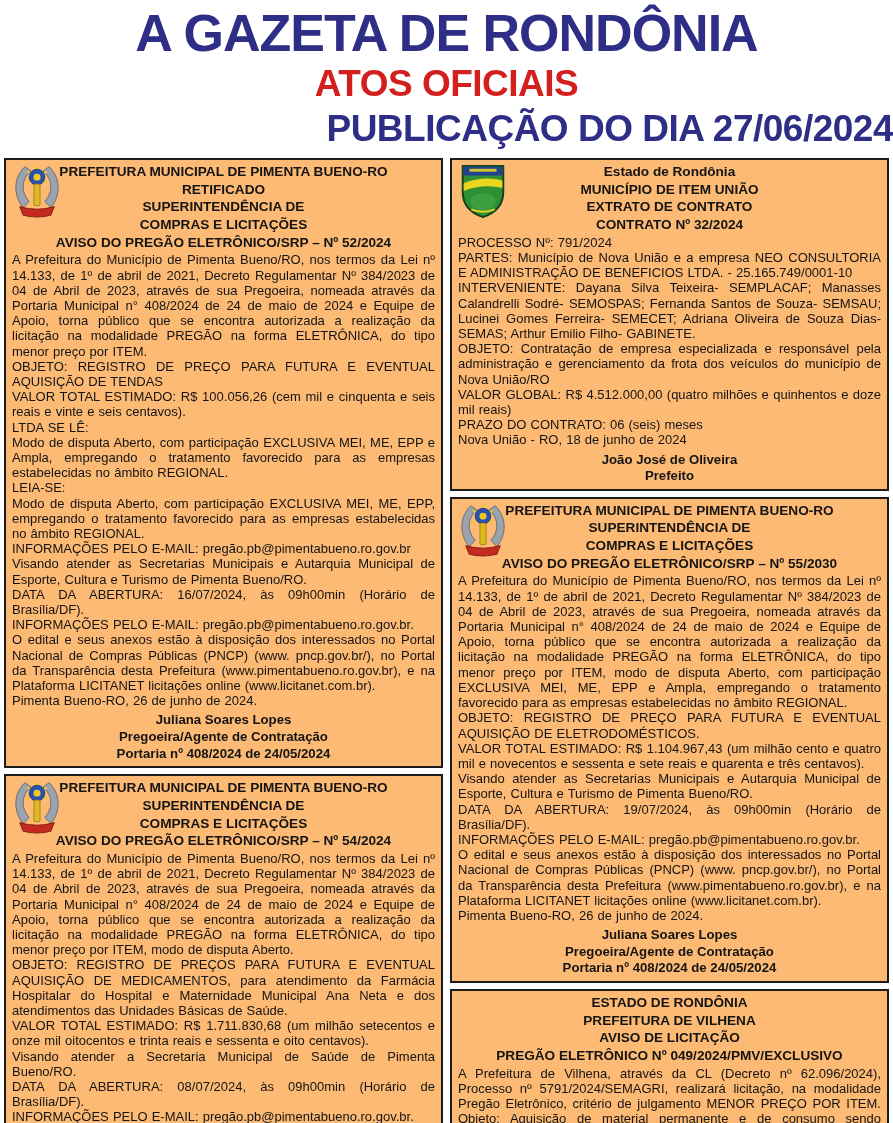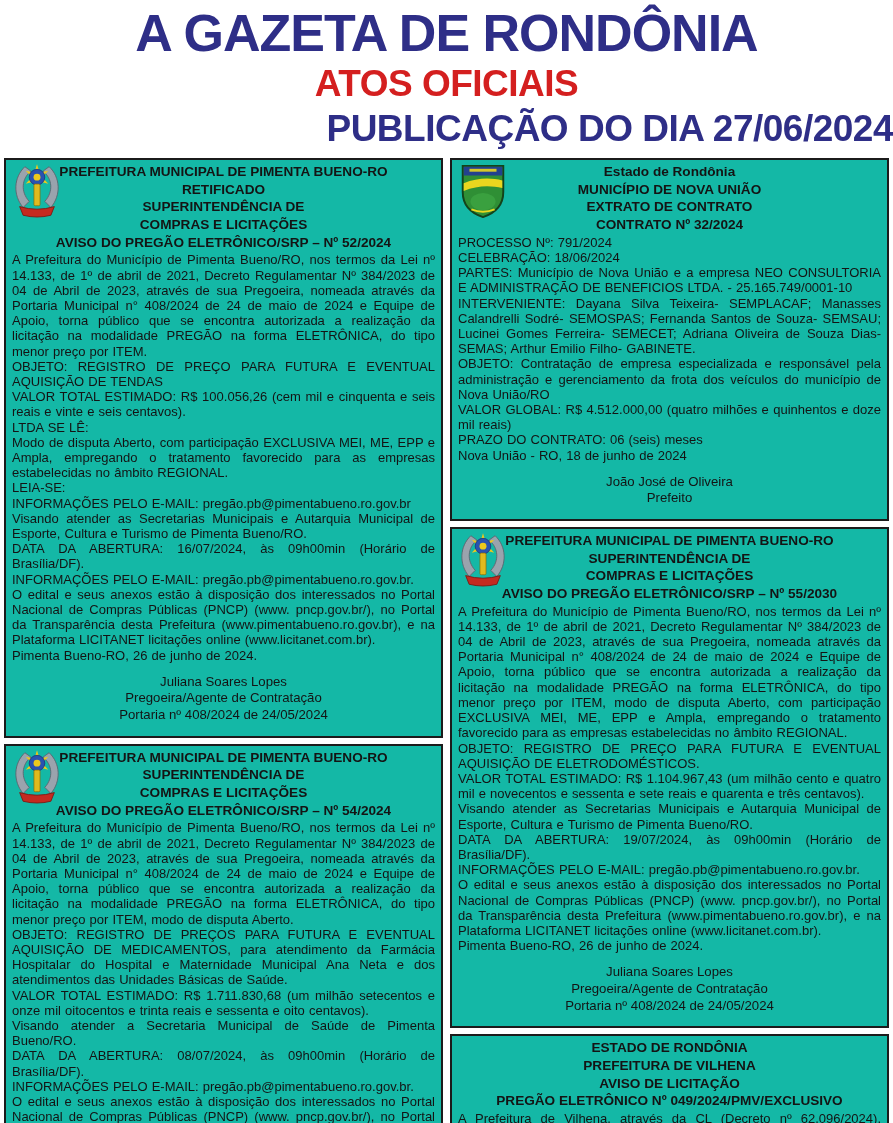--- a/index.html
+++ b/index.html
@@ -10,27 +10,27 @@
   }
   
   .masthead{text-align:center;padding-top:6px;height:152px;}
   .m-title{font-size:52px;font-weight:bold;letter-spacing:-1px;line-height:1.04;}
   .m-section{font-size:37px;font-weight:bold;letter-spacing:-0.5px;line-height:1.15;margin-top:3px;}
   .m-pub{font-size:37px;font-weight:bold;letter-spacing:-0.5px;line-height:1.15;margin-top:2px;text-align:right;}
   
   .columns{display:flex;gap:7px;padding:0 4px;align-items:flex-start;}
   .col{flex:1 1 0;display:flex;flex-direction:column;gap:6px;min-width:0;}
   
-  .notice{border:2px solid #1b1b1b;background:#14b8a6;position:relative;padding:3px 6px 12px 6px;}
+  .notice{border:2px solid #1b1b1b;background:#fdba74;position:relative;padding:3px 6px 4px 6px;}
   .n-logo{position:absolute;top:3px;left:5px;width:52px;height:56px;display:block;}
   .n-logo svg{width:100%;height:100%;display:block;}
   .n-head{text-align:center;font-weight:bold;font-size:13.6px;line-height:1.3;}
   .n-body{margin-top:1px;}
   .n-body p{margin:0;text-align:justify;font-size:13px;line-height:1.17;word-spacing:0.5px;}
-  .n-sig{text-align:center;font-weight:normal;font-size:13.2px;line-height:1.26;margin-top:11px;}
+  .n-sig{text-align:center;font-weight:bold;font-size:13.2px;line-height:1.26;margin-top:4px;}
 </style>
 </head>
 <body>
 
 <header class="masthead">
   <div class="m-title" style="color: rgb(46, 46, 135);">A GAZETA DE RONDÔNIA</div>
   <div class="m-section" style="color: rgb(212, 31, 31);">ATOS OFICIAIS</div>
   <div class="m-pub" style="color: rgb(46, 46, 135);">PUBLICAÇÃO DO DIA 27/06/2024</div>
 </header>
 
@@ -62,20 +62,21 @@
           <div>COMPRAS E LICITAÇÕES</div>
           <div>AVISO DO PREGÃO ELETRÔNICO/SRP – Nº 52/2024</div>
         </header>
         <div class="n-body">
           <p>A Prefeitura do Município de Pimenta Bueno/RO, nos termos da Lei nº 14.133, de 1º de abril de 2021, Decreto Regulamentar Nº 384/2023 de 04 de Abril de 2023, através de sua Pregoeira, nomeada através da Portaria Municipal n° 408/2024 de 24 de maio de 2024 e Equipe de Apoio, torna público que se encontra autorizada a realização da licitação na modalidade PREGÃO na forma ELETRÔNICA, do tipo menor preço por ITEM.</p>
           <p>OBJETO: REGISTRO DE PREÇO PARA FUTURA E EVENTUAL AQUISIÇÃO DE TENDAS</p>
           <p>VALOR TOTAL ESTIMADO: R$ 100.056,26 (cem mil e cinquenta e seis reais e vinte e seis centavos).</p>
           <p>LTDA SE LÊ:</p>
           <p>Modo de disputa Aberto, com participação EXCLUSIVA MEI, ME, EPP e Ampla, empregando o tratamento favorecido para as empresas estabelecidas no âmbito REGIONAL.</p>
           <p>LEIA-SE:</p>
+          <p>Modo de disputa Aberto, com participação EXCLUSIVA MEI, ME, EPP, empregando o tratamento favorecido para as empresas estabelecidas no âmbito REGIONAL.</p>
           <p>INFORMAÇÕES PELO E-MAIL: pregão.pb@pimentabueno.ro.gov.br</p>
           <p>Visando atender as Secretarias Municipais e Autarquia Municipal de Esporte, Cultura e Turismo de Pimenta Bueno/RO.</p>
           <p>DATA DA ABERTURA: 16/07/2024, às 09h00min (Horário de Brasília/DF).</p>
           <p>INFORMAÇÕES PELO E-MAIL: pregão.pb@pimentabueno.ro.gov.br.</p>
           <p>O edital e seus anexos estão à disposição dos interessados no Portal Nacional de Compras Públicas (PNCP) (www. pncp.gov.br/), no Portal da Transparência desta Prefeitura (www.pimentabueno.ro.gov.br), e na Plataforma LICITANET licitações online (www.licitanet.com.br).</p>
           <p>Pimenta Bueno-RO, 26 de junho de 2024.</p>
         </div>
         <div class="n-sig">
           <div>Juliana Soares Lopes</div>
           <div>Pregoeira/Agente de Contratação</div>
@@ -125,27 +126,26 @@
             <path d="M3 3 H45 V30 C45 45 36 52 24 56 C12 52 3 45 3 30 Z" fill="#2f8f35" stroke="#14421a" stroke-width="2"></path>
             <path d="M4 4 H44 V13 H4 Z" fill="#23418e"></path>
             <rect x="10" y="6" width="28" height="3" fill="#ead61f" opacity="0.9"></rect>
             <path d="M4 21 C18 15 32 15 44 18 L44 26 C32 23 18 23 4 29 Z" fill="#ead61f"></path>
             <ellipse cx="24" cy="40" rx="13" ry="9" fill="#3aa03f"></ellipse>
             <path d="M12 48 Q24 53 36 48" stroke="#ead61f" stroke-width="2" fill="none"></path>
           </svg>
         </span>
         <header class="n-head">
           <div>Estado de Rondônia</div>
-          <div>MUNICÍPIO DE NOVA UNIÃO</div>
+          <div>MUNICÍPIO DE ITEM UNIÃO</div>
           <div>EXTRATO DE CONTRATO</div>
           <div>CONTRATO Nº 32/2024</div>
         </header>
         <div class="n-body">
           <p>PROCESSO Nº: 791/2024</p>
-          <p>CELEBRAÇÃO: 18/06/2024</p>
           <p>PARTES: Município de Nova União e a empresa NEO CONSULTORIA E ADMINISTRAÇÃO DE BENEFICIOS LTDA. - 25.165.749/0001-10</p>
           <p>INTERVENIENTE: Dayana Silva Teixeira- SEMPLACAF; Manasses Calandrelli Sodré- SEMOSPAS; Fernanda Santos de Souza- SEMSAU; Lucinei Gomes Ferreira- SEMECET; Adriana Oliveira de Souza Dias- SEMAS; Arthur Emilio Filho- GABINETE.</p>
           <p>OBJETO: Contratação de empresa especializada e responsável pela administração e gerenciamento da frota dos veículos do município de Nova União/RO</p>
           <p>VALOR GLOBAL: R$ 4.512.000,00 (quatro milhões e quinhentos e doze mil reais)</p>
           <p>PRAZO DO CONTRATO: 06 (seis) meses</p>
           <p>Nova União - RO, 18 de junho de 2024</p>
         </div>
         <div class="n-sig">
           <div>João José de Oliveira</div>
           <div>Prefeito</div>

